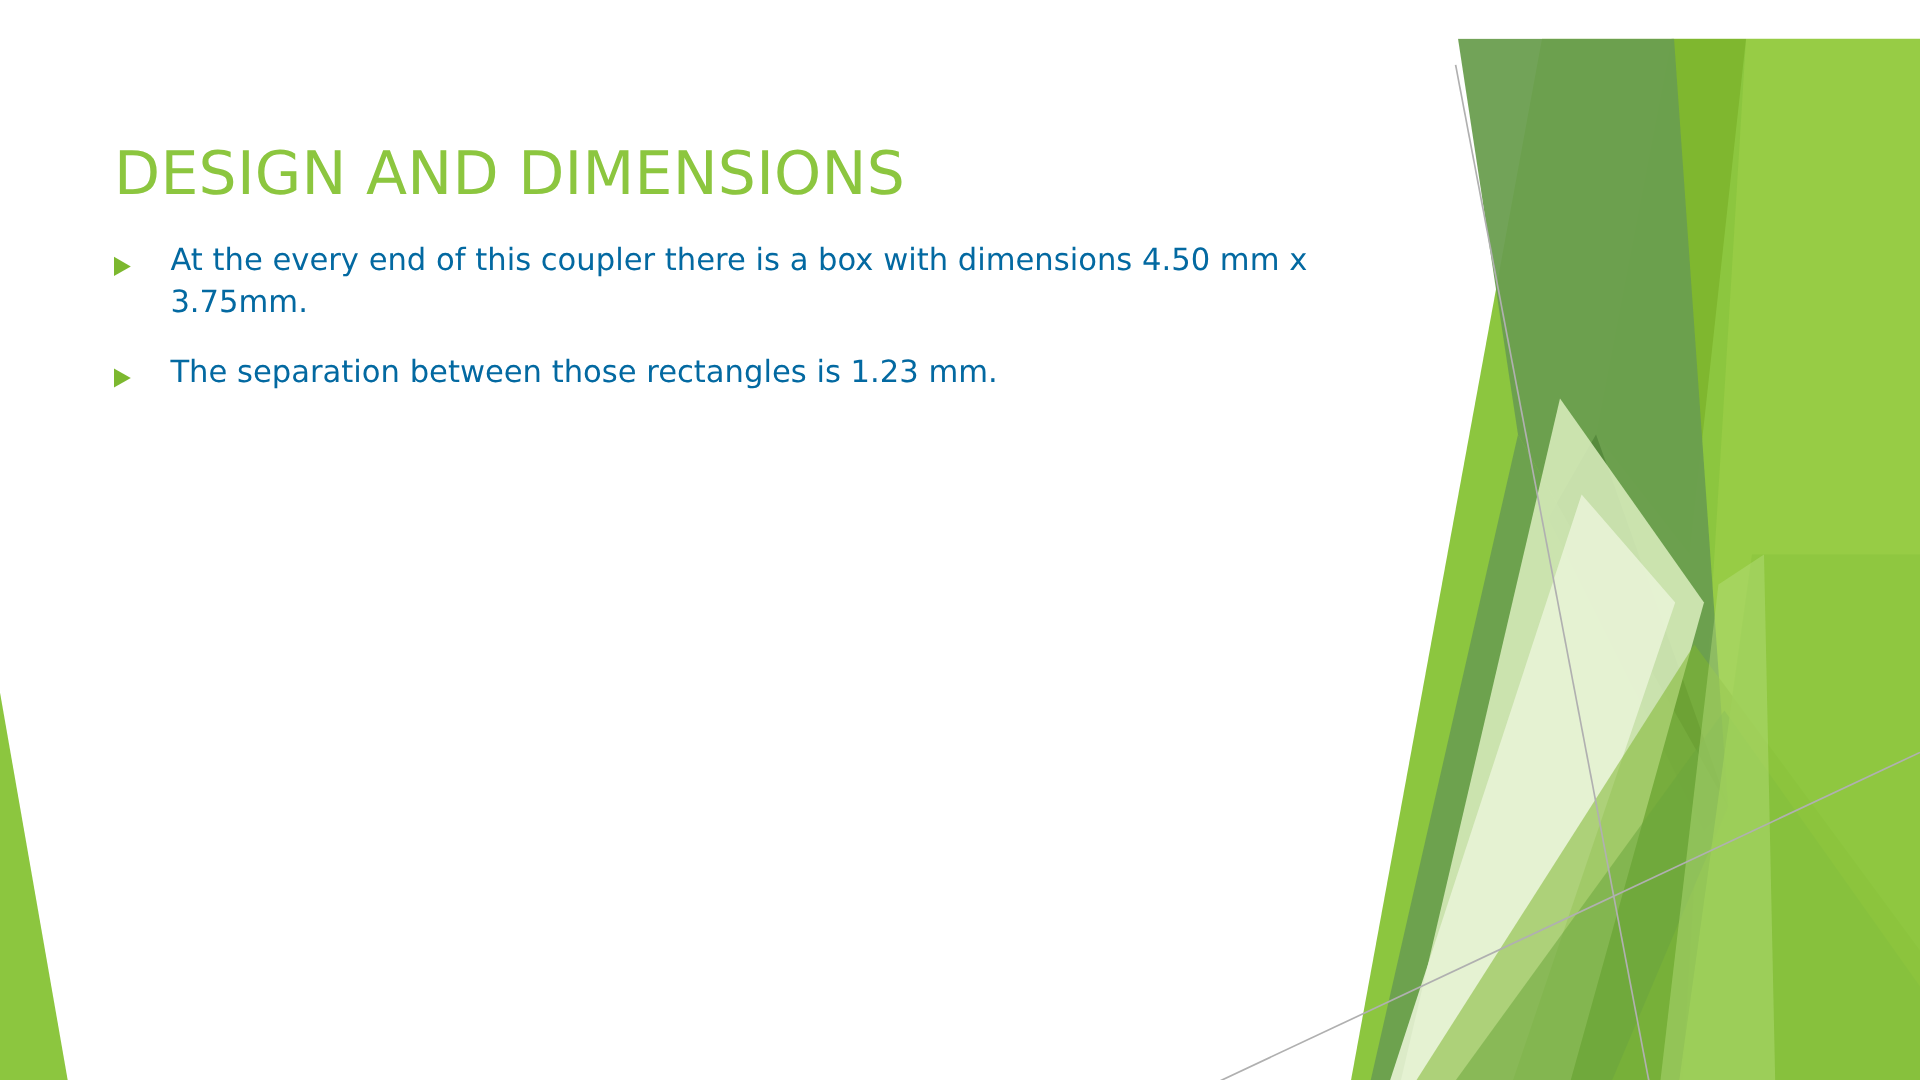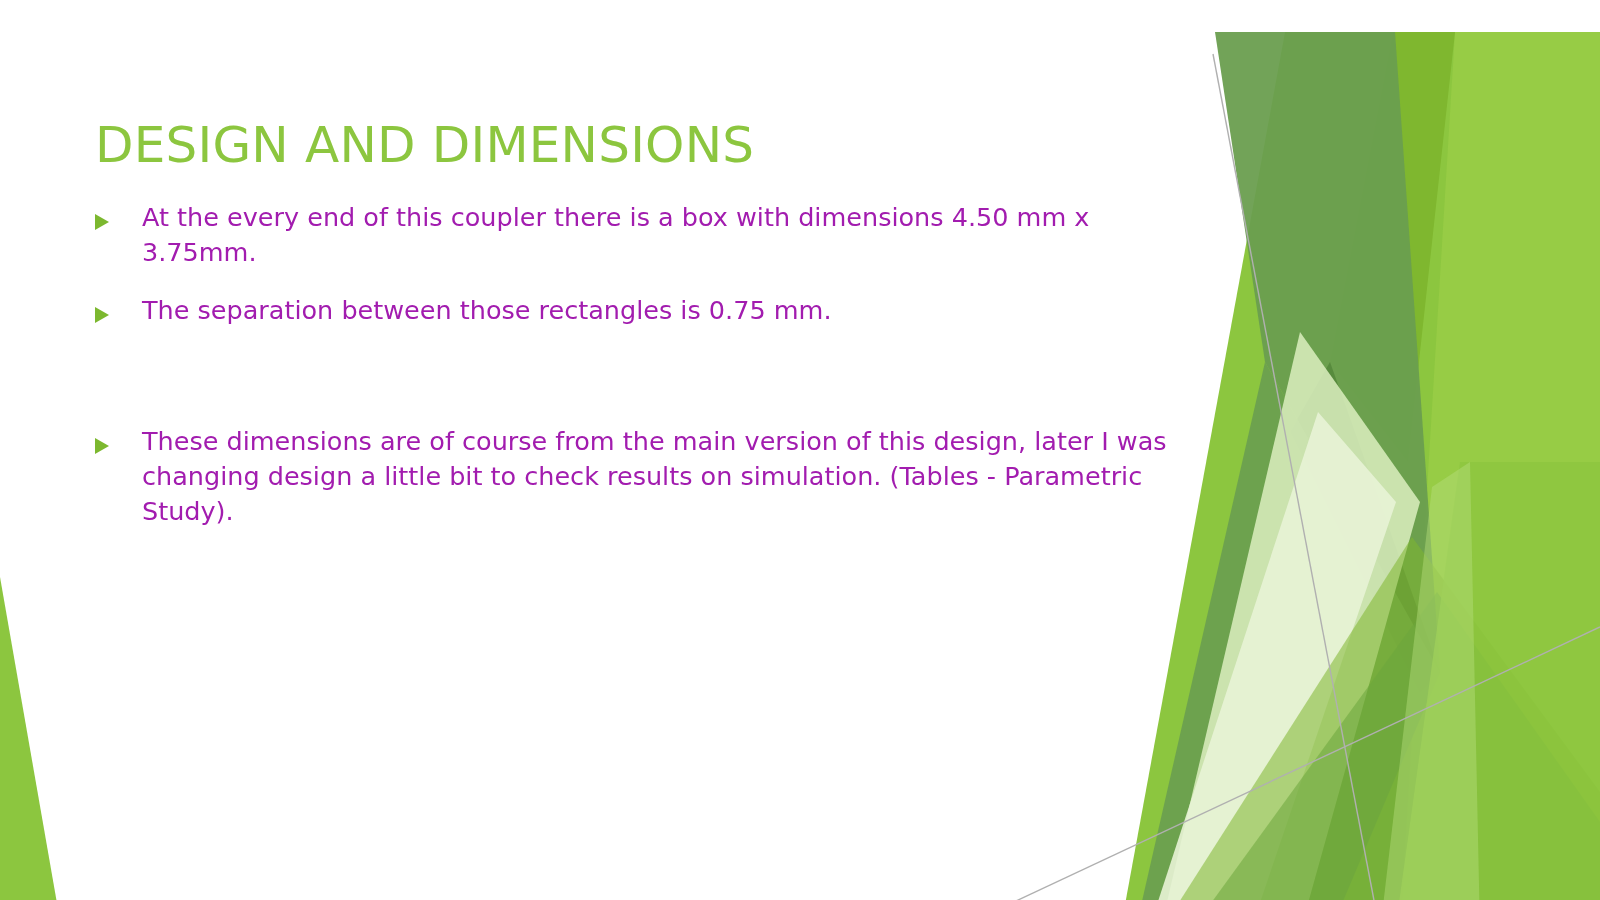--- a/index.html
+++ b/index.html
@@ -71,21 +71,21 @@
   }
   .bullet-marker svg {
     display: block;
   }
 
   .bullet-text {
     flex: 1 1 auto;
     font-family: "DejaVu Sans", sans-serif;
     font-size: 25.5px;
     line-height: 1.37;
-    color: #a21caf;
+    color: #0369a1;
     font-weight: 400;
   }
 </style>
 </head>
 <body>
 
 <div class="slide">
 
   <svg class="bg-art" viewBox="0 0 1600 900" preserveAspectRatio="none" aria-hidden="true">
 
@@ -133,26 +133,18 @@
       <span class="bullet-text">At the every end of this coupler there is a box with dimensions 4.50 mm x 3.75mm.</span>
     </div>
 
 
     <div class="bullet-row spacer-after">
       <span class="bullet-marker">
         <svg width="20" height="20" viewBox="0 0 20 20" aria-hidden="true">
           <polygon points="3,2 17,10 3,18" fill="#7cb82f"></polygon>
         </svg>
       </span>
-      <span class="bullet-text">The separation between those rectangles is 0.75 mm.</span>
+      <span class="bullet-text">The separation between those rectangles is 1.23 mm.</span>
     </div>
 
-    <div class="bullet-row">
-      <span class="bullet-marker">
-        <svg width="20" height="20" viewBox="0 0 20 20" aria-hidden="true">
-          <polygon points="3,2 17,10 3,18" fill="#7cb82f"></polygon>
-        </svg>
-      </span>
-      <span class="bullet-text">These dimensions are of course from the main version of this design, later I was changing design a little bit to check results on simulation. (Tables - Parametric Study).</span>
-    </div>
 
   </div>
 </div>
 
 </body></html>

